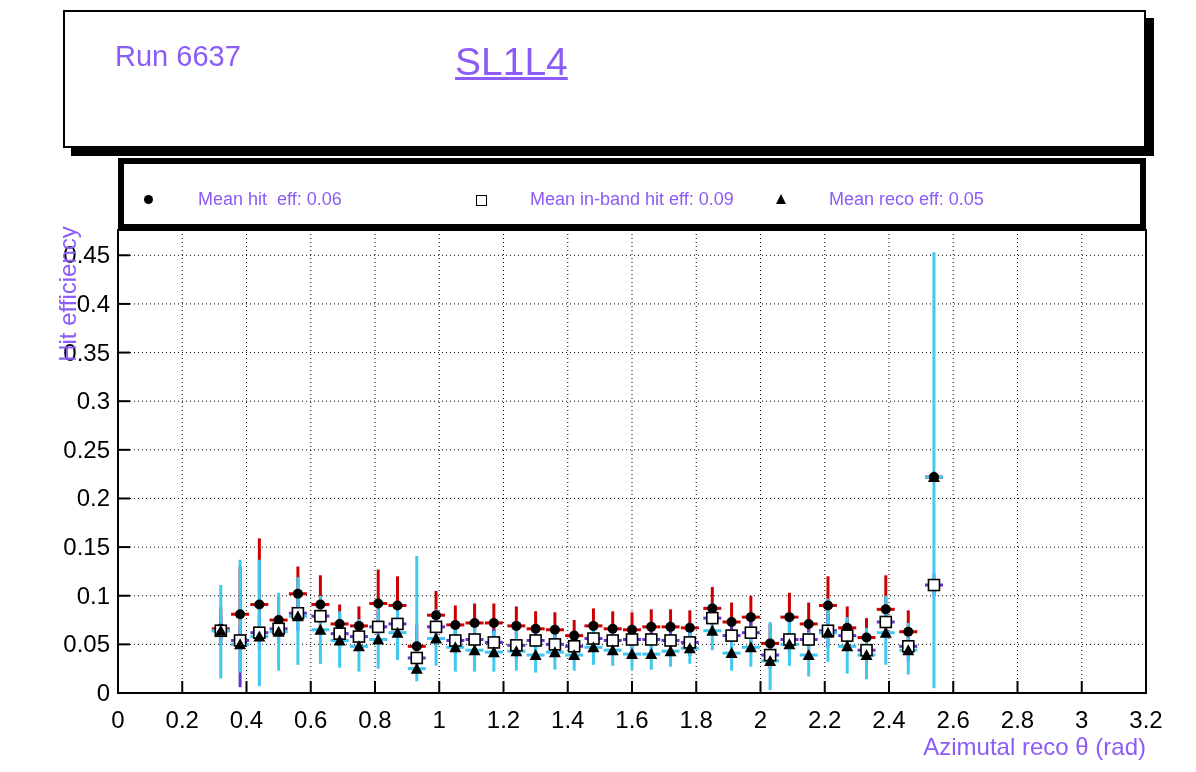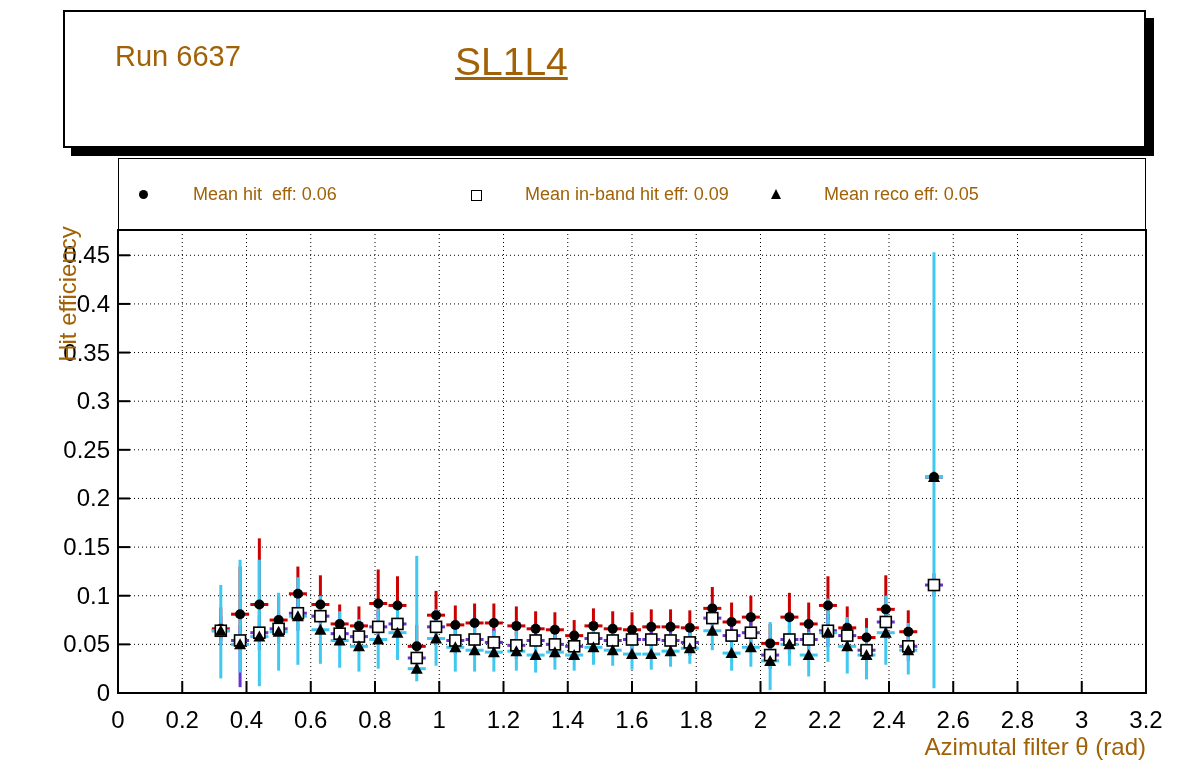--- a/index.html
+++ b/index.html
@@ -1,33 +1,33 @@
 <!DOCTYPE html>
 <html><head>
 <meta charset="utf-8">
 <style>
   html,body{margin:0;padding:0;background:#e8e8e8;}
   #canvas{
     position:relative;width:1196px;height:772px;background:#ffffff;
-    font-family:"Liberation Sans", sans-serif;color:#a16207;overflow:hidden;
+    font-family:"Liberation Sans", sans-serif;color:#8b5cf6;overflow:hidden;
   }
   
   #title-box{
     position:absolute;left:63px;top:10px;width:1083px;height:138px;
     background:#fff;border:2px solid #000;box-shadow:8px 8px 0 0 #000;
     box-sizing:border-box;
   }
   .title-line{position:absolute;left:50px;font-size:29px;white-space:pre;}
   #title-line1-left{top:28px;}
   #title-line1-right{position:absolute;left:390px;top:28px;font-size:39px;white-space:pre;text-decoration:underline;}
   #title-line2{top:96px;}
   
   #legend-box{
     position:absolute;left:118px;top:158px;width:1028px;height:72px;
-    background:#fff;border:1px solid #000000;box-sizing:border-box;
+    background:#fff;border:6px solid #000000;box-sizing:border-box;
   }
   .legend-entry{position:absolute;top:0;height:70px;}
   .legend-label{position:absolute;top:25px;font-size:18px;white-space:pre;}
   .lmark{position:absolute;top:31px;}
   .lmark-circle{width:9px;height:9px;background:#000;border-radius:50%;}
   .lmark-square{width:9px;height:9px;background:#fff;border:1.6px solid #000;}
   .lmark-triangle{width:0;height:0;border-left:5.5px solid transparent;
     border-right:5.5px solid transparent;border-bottom:10px solid #000;}
   #plot-svg{position:absolute;left:0;top:0;}
   #x-axis-title{position:absolute;right:50px;top:733px;font-size:24px;white-space:pre;}
@@ -468,15 +468,15 @@
       <rect x="880.2874999999999" y="616.4936974789916" width="11" height="11" fill="#ffffff" stroke="#000000" stroke-width="1.6"></rect>
       <path d="M 885.7874999999999 626.6932773109244 L 879.7874999999999 637.6932773109244 L 891.7874999999999 637.6932773109244 Z" fill="#000000"></path>
       <circle cx="908.275" cy="631.7205882352941" r="5" fill="#000000"></circle>
       <rect x="902.775" y="640.8109243697479" width="11" height="11" fill="#ffffff" stroke="#000000" stroke-width="1.6"></rect>
       <path d="M 908.275 644.2016806722689 L 902.275 655.2016806722689 L 914.275 655.2016806722689 Z" fill="#000000"></path>
       <circle cx="933.9749999999999" cy="477.063025210084" r="5" fill="#000000"></circle>
       <rect x="928.4749999999999" y="579.531512605042" width="11" height="11" fill="#ffffff" stroke="#000000" stroke-width="1.6"></rect>
       <path d="M 933.9749999999999 471.063025210084 L 927.9749999999999 482.063025210084 L 939.9749999999999 482.063025210084 Z" fill="#000000"></path>
     </svg>
 
-  <div id="x-axis-title">Azimutal filter θ (rad)</div>
+  <div id="x-axis-title">Azimutal reco θ (rad)</div>
   <div id="y-axis-title">Hit efficiency</div>
 </div>
 
 </body></html>

